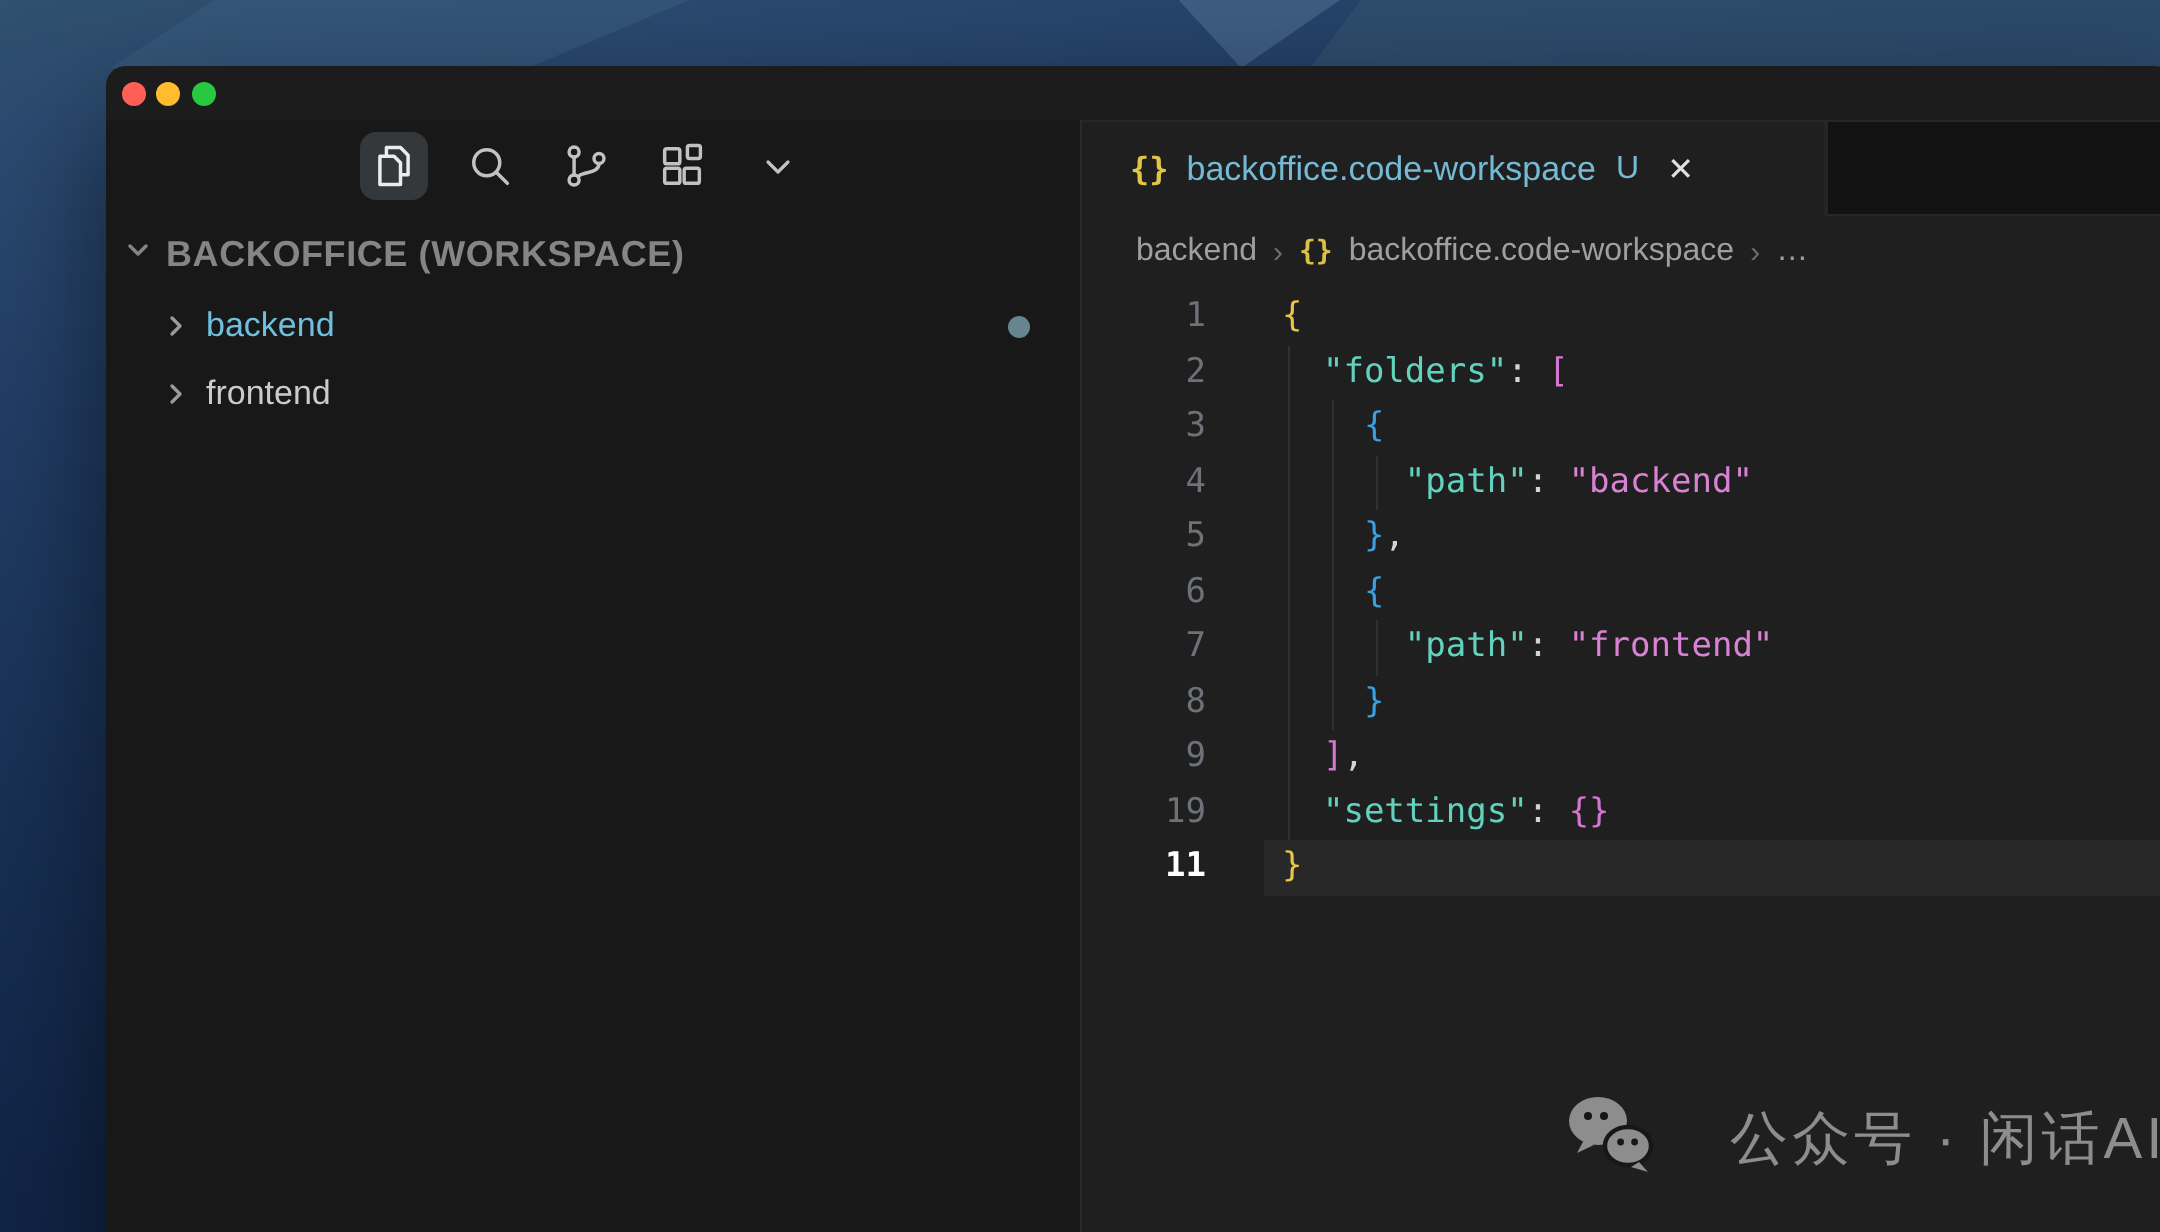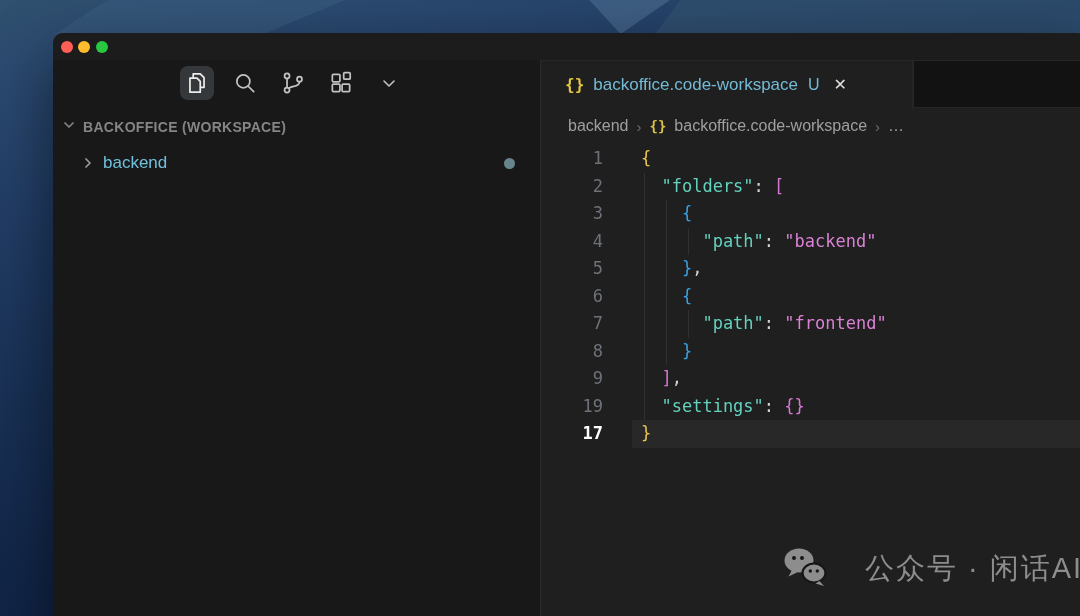--- a/index.html
+++ b/index.html
@@ -35,21 +35,21 @@
   
   .sidebar { position:relative; width:488px; flex:none; background:#181818;
              border-right:1px solid #2a2a2a; color:#cccccc; }
   .activity-bar { position:absolute; top:6px; left:127px; display:flex; gap:14px; }
   .act-btn { width:34px; height:34px; border-radius:8px; display:flex; align-items:center;
              justify-content:center; color:#c2c2c2; cursor:pointer; }
   .act-btn.active { background:#35383b; color:#ececec; }
   .act-btn svg { display:block; }
 
   .section-header { position:absolute; top:57px; left:8px; display:flex; align-items:center;
-                    gap:6px; color:#858585; font-size:14px; font-weight:bold; letter-spacing:.3px; }
+                    gap:6px; color:#858585; font-size:18px; font-weight:bold; letter-spacing:.3px; }
   .tree { position:absolute; top:86px; left:0; right:0; }
   .tree-row { height:34px; display:flex; align-items:center; padding-left:27px; font-size:17px; }
   .tree-row .twisty { color:#9a9a9a; margin-right:7px; display:flex; }
   .row-backend .label { color:#6fc0dd; }
   .row-frontend .label { color:#c9cccd; }
   .mod-dot { position:absolute; right:25px; width:11px; height:11px; border-radius:50%;
              background:#67858f; }
 
   
   .editor { position:relative; flex:1; display:flex; flex-direction:column; background:#1f1f1f; }
@@ -169,20 +169,28 @@
 
         <div class="tree">
           <div class="tree-row row-backend">
             <span class="twisty">
               <svg width="16" height="16" viewBox="0 0 16 16" fill="none" stroke="currentColor" stroke-width="1.7" stroke-linecap="round" stroke-linejoin="round">
                 <path d="M6 4 L10 8 L6 12"></path>
               </svg>
             </span>
             <span class="label">backend</span>
             <span class="mod-dot"></span>
+          </div>
+          <div class="tree-row row-frontend">
+            <span class="twisty">
+              <svg width="16" height="16" viewBox="0 0 16 16" fill="none" stroke="currentColor" stroke-width="1.7" stroke-linecap="round" stroke-linejoin="round">
+                <path d="M6 4 L10 8 L6 12"></path>
+              </svg>
+            </span>
+            <span class="label">frontend</span>
           </div>
         </div>
       </div>
 
       <div class="editor">
         <div class="tabbar">
           <div class="tab">
             <span class="tab-json-icon">{}</span>
             <span class="tab-label">backoffice.code-workspace</span>
             <span class="tab-dirty">U</span>
@@ -205,21 +213,21 @@
               <div class="ln">1</div>
               <div class="ln">2</div>
               <div class="ln">3</div>
               <div class="ln">4</div>
               <div class="ln">5</div>
               <div class="ln">6</div>
               <div class="ln">7</div>
               <div class="ln">8</div>
               <div class="ln">9</div>
               <div class="ln">19</div>
-              <div class="ln active">17</div>
+              <div class="ln active">11</div>
             </div>
           <div class="code-content">
             <div class="cur-line"></div>
             <div class="guide g1"></div>
             <div class="guide g2"></div>
             <div class="guide g3a"></div>
             <div class="guide g3b"></div>
           <div class="code-line"><span style="color: rgb(233, 198, 75);">{</span></div>
               <div class="code-line"><span style="color: rgb(98, 210, 190);">  "folders"</span><span style="color: rgb(212, 212, 212);">: </span><span style="color: rgb(212, 119, 209);">[</span></div>
               <div class="code-line"><span style="color: rgb(58, 160, 224);">    {</span></div>

